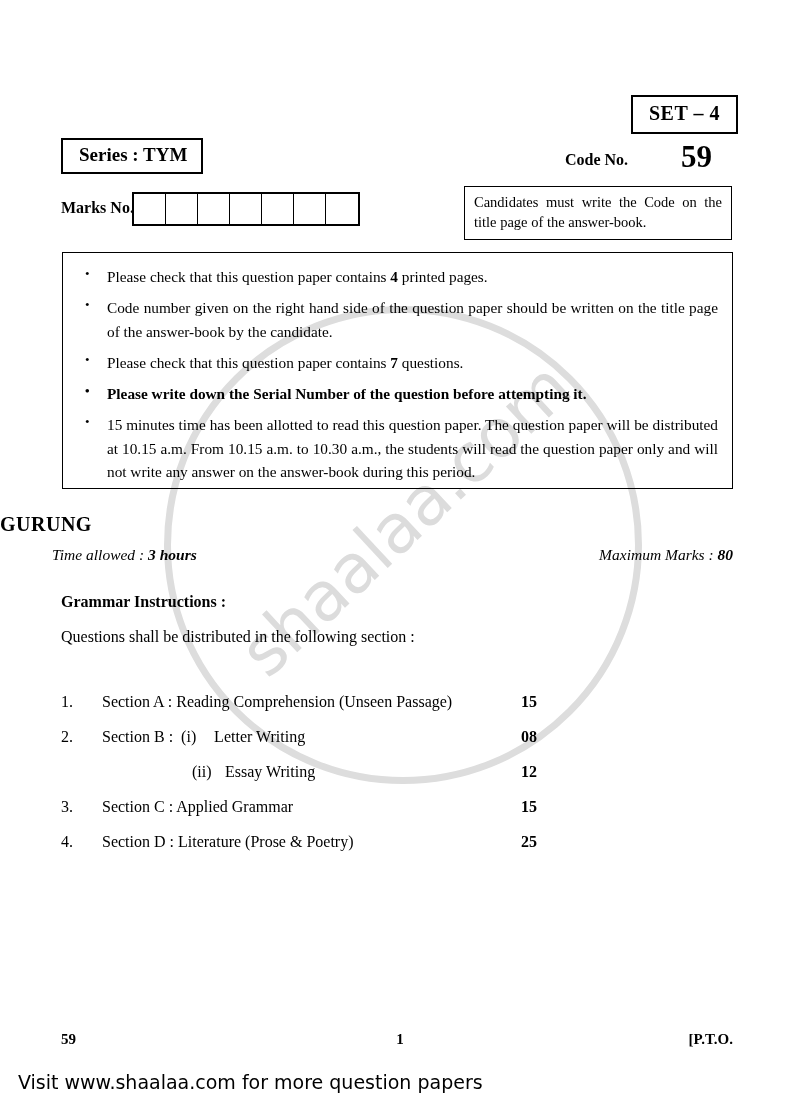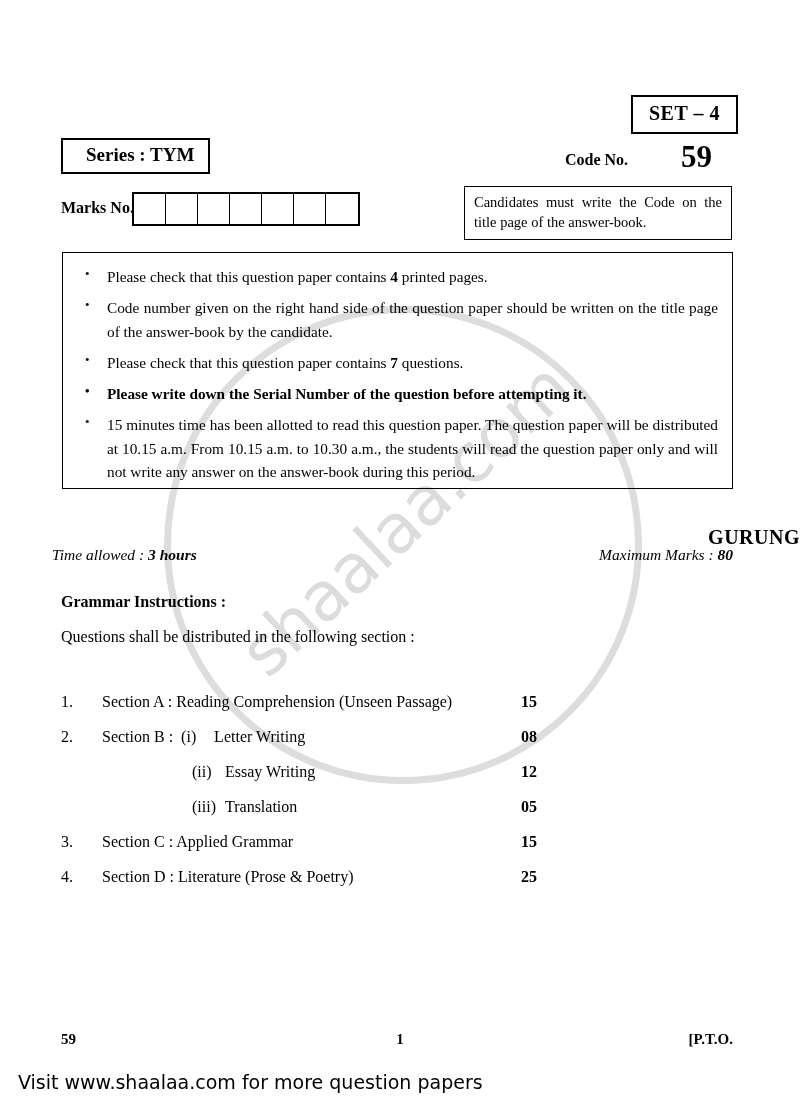--- a/index.html
+++ b/index.html
@@ -68,21 +68,21 @@
     font-weight: bold;
     font-size: 20px;
     letter-spacing: 0.5px;
   }
 
   
   #series-box {
     left: 61px;
     top: 138px;
     border: 2px solid #000;
-    padding: 4px 14px 6px 23px;
+    padding: 4px 14px 6px 16px;
     font-weight: bold;
     font-size: 19px;
   }
 
   
   #code-no-label {
     left: 565px;
     top: 151px;
     font-weight: bold;
     font-size: 16px;
@@ -156,23 +156,23 @@
   .instr-text {
     flex: 1;
     text-align: justify;
   }
   .instr-text.bold { font-weight: bold; }
   .instr-text b { font-weight: bold; }
 
   
   #paper-title {
     left: 0;
-    top: 526px;
+    top: 513px;
     width: 800px;
-    text-align: right;
+    text-align: left;
     font-weight: bold;
     font-size: 20px;
     letter-spacing: 0.5px;
   }
 
   
   #time-allowed {
     left: 52px;
     top: 546px;
     font-style: italic;
@@ -324,25 +324,20 @@
       <div class="sec-num">2.</div>
       <div class="sec-label"><span>Section B :</span>&nbsp; <span class="sec-roman">(i)</span><span>Letter Writing</span></div>
       <div class="sec-marks">08</div>
     </div>
     <div class="sec-row">
       <div class="sec-num"></div>
       <div class="sec-label"><span style="display:inline-block;width:90px"></span><span class="sec-roman">(ii)</span><span>Essay Writing</span></div>
       <div class="sec-marks">12</div>
     </div>
     <div class="sec-row">
-      <div class="sec-num"></div>
-      <div class="sec-label"><span style="display:inline-block;width:90px"></span><span class="sec-roman">(iii)</span><span>Translation</span></div>
-      <div class="sec-marks">05</div>
-    </div>
-    <div class="sec-row">
       <div class="sec-num">3.</div>
       <div class="sec-label"><span>Section C :</span> <span>Applied Grammar</span></div>
       <div class="sec-marks">15</div>
     </div>
     <div class="sec-row">
       <div class="sec-num">4.</div>
       <div class="sec-label"><span>Section D :</span> <span>Literature (Prose &amp; Poetry)</span></div>
       <div class="sec-marks">25</div>
     </div>
   </div>

